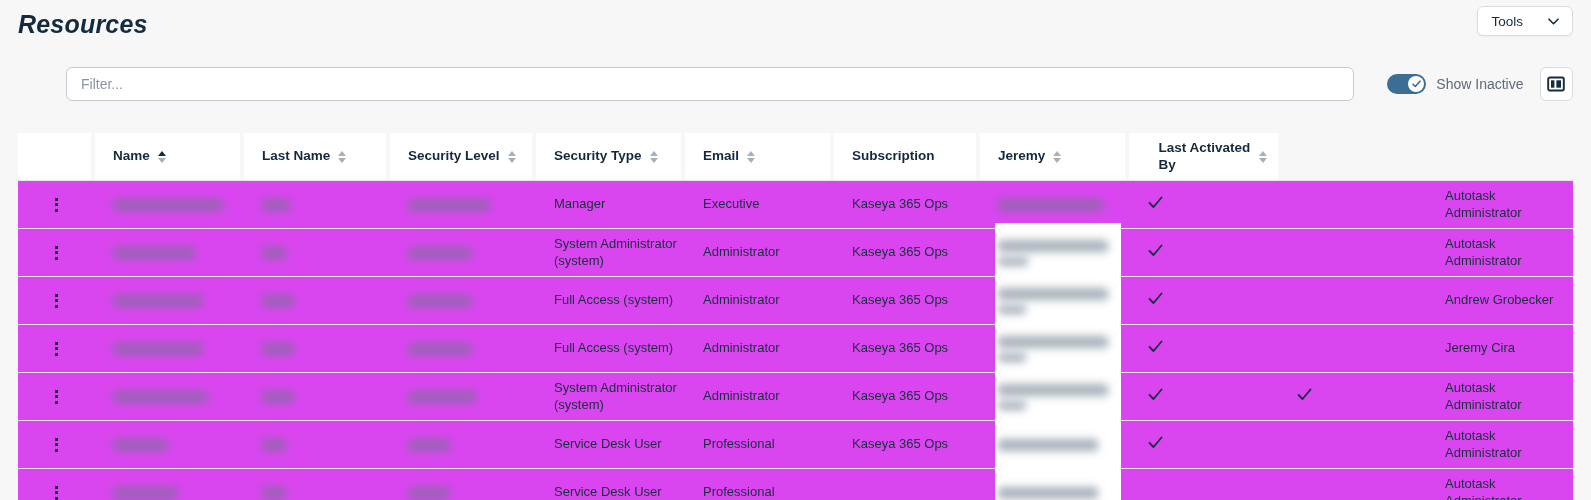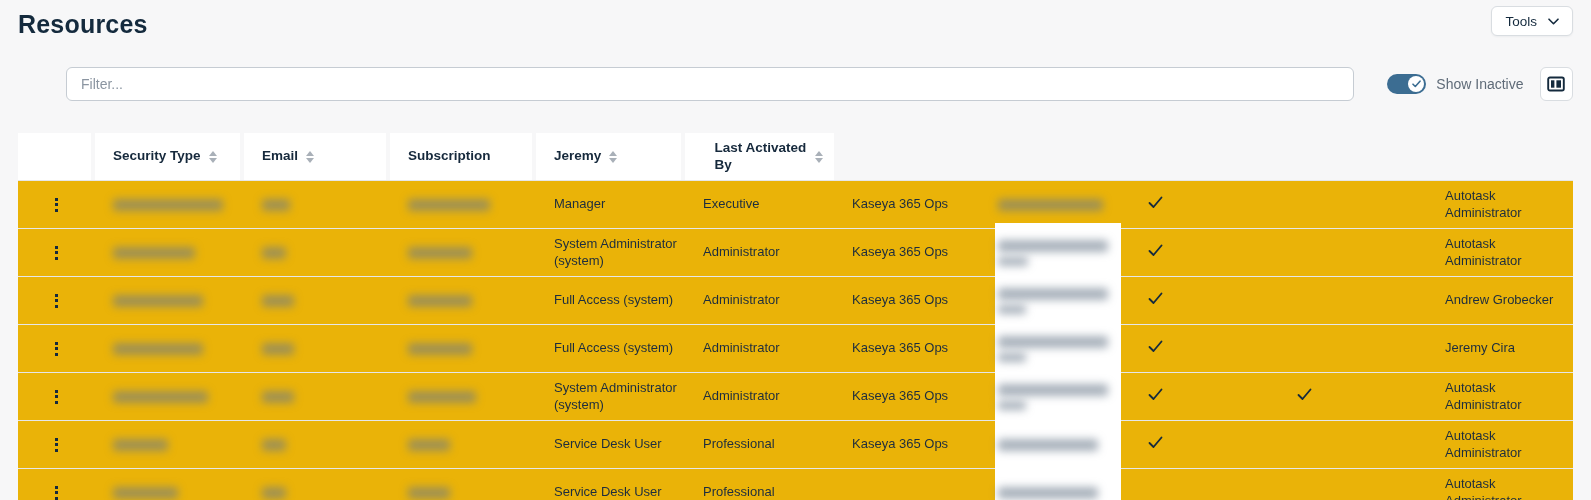--- a/index.html
+++ b/index.html
@@ -6,23 +6,23 @@
   html,body { margin:0; padding:0; }
   body {
     width:1591px; height:500px; overflow:hidden;
     background:#f7f7f8; color:#152a3d;
     font-family:"Liberation Sans", sans-serif;
     position:relative;
   }
 
   
   .topbar { display:flex; justify-content:space-between; align-items:flex-start; padding:6px 18px 0 18px; }
-  .page-title { font-size:25px; font-weight:700; margin:4px 0 0 0; letter-spacing:.2px; color:#142a3d; }
+  .page-title { font-size:25px; font-weight:700; margin:4px 0 0 0; letter-spacing:.2px; color:#142a3d;font-style:italic; }
   .tools-btn {
-    display:flex; align-items:center; gap:11px; height:30px; padding:0 13px;
+    display:flex; align-items:center; gap:25px; height:30px; padding:0 13px;
     background:#fff; border:1px solid #d9dde1; border-radius:6px;
     font-size:13.5px; color:#142a3d; font-family:inherit;
     box-shadow:0 1px 2px rgba(20,42,61,.05); cursor:pointer;
   }
 
   
   .filterbar { display:flex; align-items:center; margin:28px 18px 11px 18px;padding-left:48px; }
   .filter-input {
     width:1322px; height:34px; padding:0 14px;
     border:1px solid #c6ccd3; border-radius:6px; background:#fff;
@@ -61,21 +61,21 @@
   .hcell:last-child { margin-right:0;justify-content:center; }
   .hcell .hlabel.narrow { max-width:92px; }
   .sort { display:flex; flex-direction:column; gap:2px; flex:none; }
   .sort i { display:block; width:0; height:0; border-left:4.5px solid transparent; border-right:4.5px solid transparent; }
   .sort .up   { border-bottom:5px solid #a9b0b8; }
   .sort .down { border-top:5px solid #a9b0b8; }
   .sort.asc .up { border-bottom-color:#152a3d; }
 
   .row {
     display:grid; grid-template-columns:var(--cols); align-items:center;
-    height:48px; background:#eab308; border-bottom:1px solid #e5e7ea;
+    height:48px; background:#d946ef; border-bottom:1px solid #e5e7ea;
   }
   .cell { padding-left:18px; font-size:13px; line-height:1.3; color:#1d2d3e; padding-right:8px; }
   .cell.actions { display:flex; justify-content:center; padding:0; }
   .kebab { display:flex; flex-direction:column; gap:2.5px; background:none; border:none; padding:5px; cursor:pointer; }
   .kebab i { width:3px; height:3px; background:#152a3d; display:block; }
 
   .pill {
     height:12px; border-radius:3px; background:rgba(105,121,138,.58);
     filter:blur(4px); position:relative; z-index:2;
   }
@@ -121,20 +121,41 @@
     </span>
   </button>
 </div>
 
 <div class="table">
   <div class="thead" id="thead">
       <div class="hcell">
         <span class="hlabel"></span>
       </div>
       <div class="hcell">
+        <span class="hlabel">Name</span>
+        <span class="sort asc">
+          <i class="up"></i>
+          <i class="down"></i>
+        </span>
+      </div>
+      <div class="hcell">
+        <span class="hlabel">Last Name</span>
+        <span class="sort">
+          <i class="up"></i>
+          <i class="down"></i>
+        </span>
+      </div>
+      <div class="hcell">
+        <span class="hlabel">Security Level</span>
+        <span class="sort">
+          <i class="up"></i>
+          <i class="down"></i>
+        </span>
+      </div>
+      <div class="hcell">
         <span class="hlabel">Security Type</span>
         <span class="sort">
           <i class="up"></i>
           <i class="down"></i>
         </span>
       </div>
       <div class="hcell">
         <span class="hlabel">Email</span>
         <span class="sort">
           <i class="up"></i>

